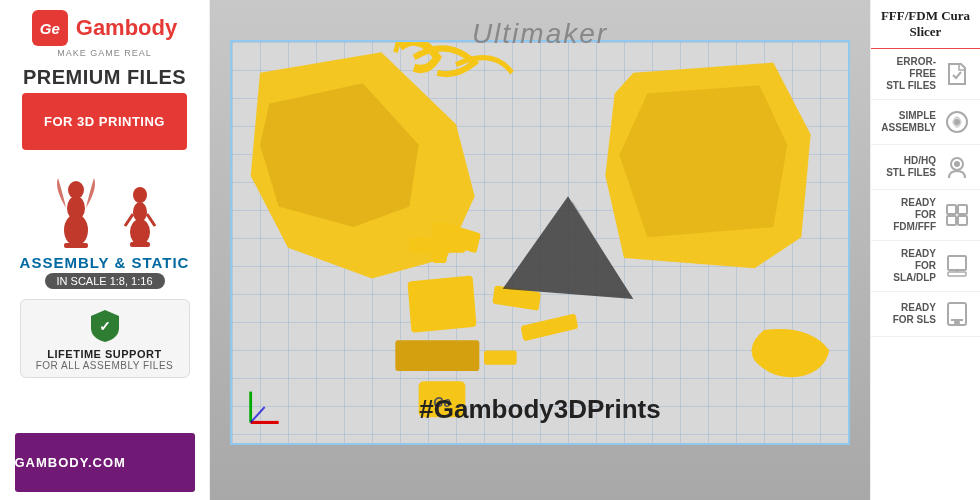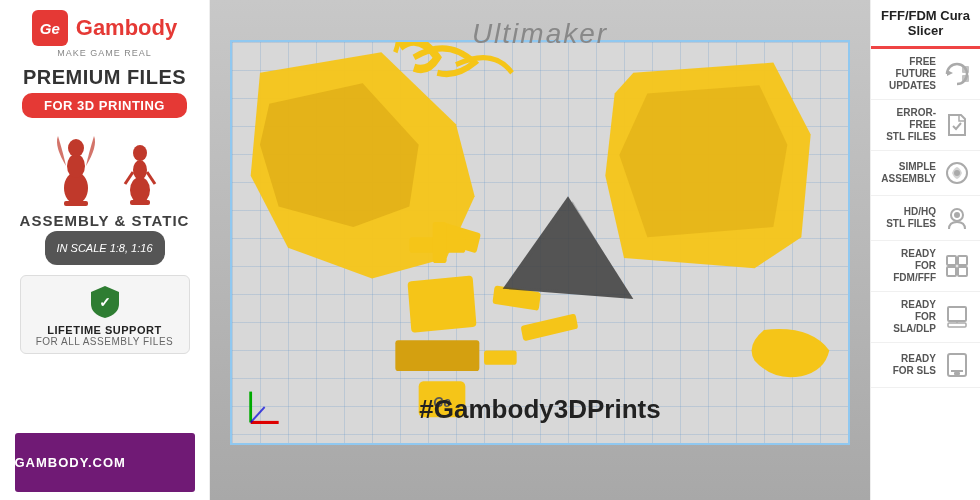--- a/index.html
+++ b/index.html
@@ -54,53 +54,52 @@
       color: #333;
       text-align: right;
       margin-bottom: 4px;
       letter-spacing: 0.5px;
     }
     .for-3d-printing {
       background: #e53935;
       color: #fff;
       font-size: 13px;
       font-weight: bold;
-      padding: 5px 22px;
-      border-radius: 10px;
-      margin-bottom: 8px;
+      padding: 21px 22px;
+      border-radius: 4px;
+      margin-bottom: 18px;
       letter-spacing: 0.5px;
     }
     .figures-area {
       display: flex;
       gap: 18px;
       margin-bottom: 6px;
       align-items: flex-end;
     }
     .figure {
       display: flex;
       flex-direction: column;
       align-items: center;
     }
     
     .assembly-label {
       font-size: 15px;
       font-weight: bold;
-      color: #404040;
+      color: #0369a1;
       letter-spacing: 1px;
       text-align: center;
       margin-bottom: 2px;
     }
     .scale-badge {
       background: #555;
       color: #fff;
       font-size: 11px;
-      padding: 11px 12px;
+      padding: 2px 12px;
       border-radius: 12px;
       margin-bottom: 10px;
-      font-style: italic;
     }
     .lifetime-box {
       background: #f5f5f5;
       border: 1px solid #ddd;
       border-radius: 6px;
       width: 170px;
       display: flex;
       flex-direction: column;
       align-items: center;
       padding: 8px 10px 6px 10px;
@@ -207,26 +206,27 @@
       min-width: 110px;
       height: 500px;
       background: #fff;
       border-left: 1px solid #eee;
       display: flex;
       flex-direction: column;
       position: relative;
     }
     .top-bar {
       background: #fff;
-      border-bottom: 3px solid #ef4444;
+      border-bottom: 1px solid #ef4444;
       padding: 8px 6px;
       font-size: 13px;
       font-weight: bold;
       color: #222;
       text-align: center;
+      font-family: Liberation Serif, serif;
     }
     .feature-item {
       display: flex;
       flex-direction: row;
       align-items: center;
       justify-content: flex-end;
       padding: 7px 8px;
       border-bottom: 1px solid #f0f0f0;
       gap: 6px;
     }
@@ -353,31 +353,20 @@
       </svg>
 
       <div class="hashtag-label">#Gambody3DPrints</div>
     </div>
   </div>
 </div>
 
 <div id="right-panel">
   <div class="top-bar">FFF/FDM Cura Slicer</div>
 
-  <div class="feature-item">
-    <div class="feature-label">FREE FUTURE<br>UPDATES</div>
-    <div class="feature-icon">
-      <svg width="28" height="28" viewBox="0 0 28 28">
-          <path d="M4 14 A10 10 0 1 1 14 24" fill="none" stroke="#aaa" stroke-width="2.5"></path>
-          <path d="M4 10 L4 16 L10 13Z" fill="#aaa"></path>
-          <rect x="19" y="6" width="7" height="7" rx="1" fill="#aaa" opacity="0.7"></rect>
-          <rect x="19" y="15" width="7" height="7" rx="1" fill="#aaa" opacity="0.7"></rect>
-        </svg>
-    </div>
-  </div>
 
   <div class="feature-item">
     <div class="feature-label">ERROR-FREE<br>STL FILES</div>
     <div class="feature-icon">
       <svg width="28" height="28" viewBox="0 0 28 28">
           <path d="M6 4 L18 4 L22 8 L22 24 L6 24 Z" fill="none" stroke="#aaa" stroke-width="2"></path>
           <path d="M16 4 L16 10 L22 10" fill="none" stroke="#aaa" stroke-width="1.5"></path>
           <path d="M10 15 L13 18 L18 12" stroke="#aaa" stroke-width="2" fill="none"></path>
         </svg>
     </div>

